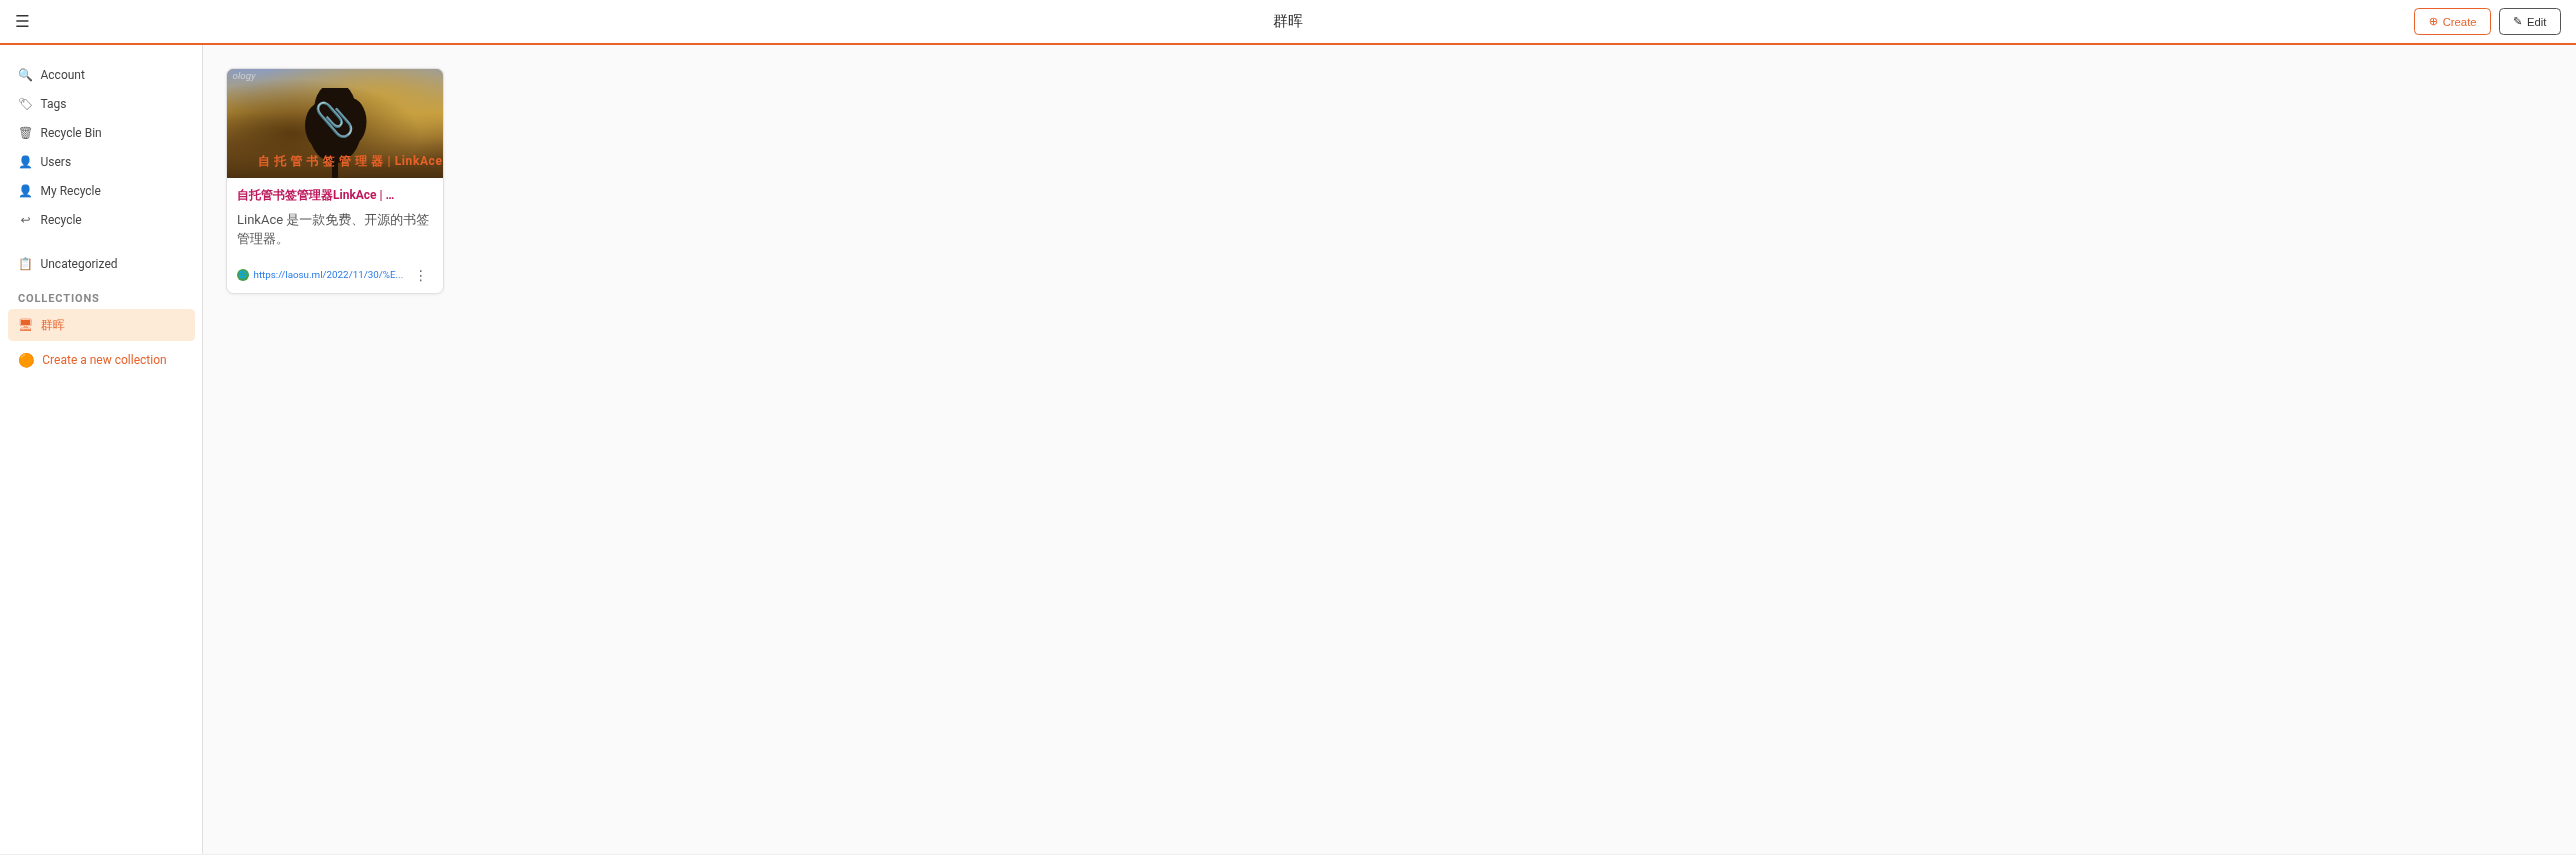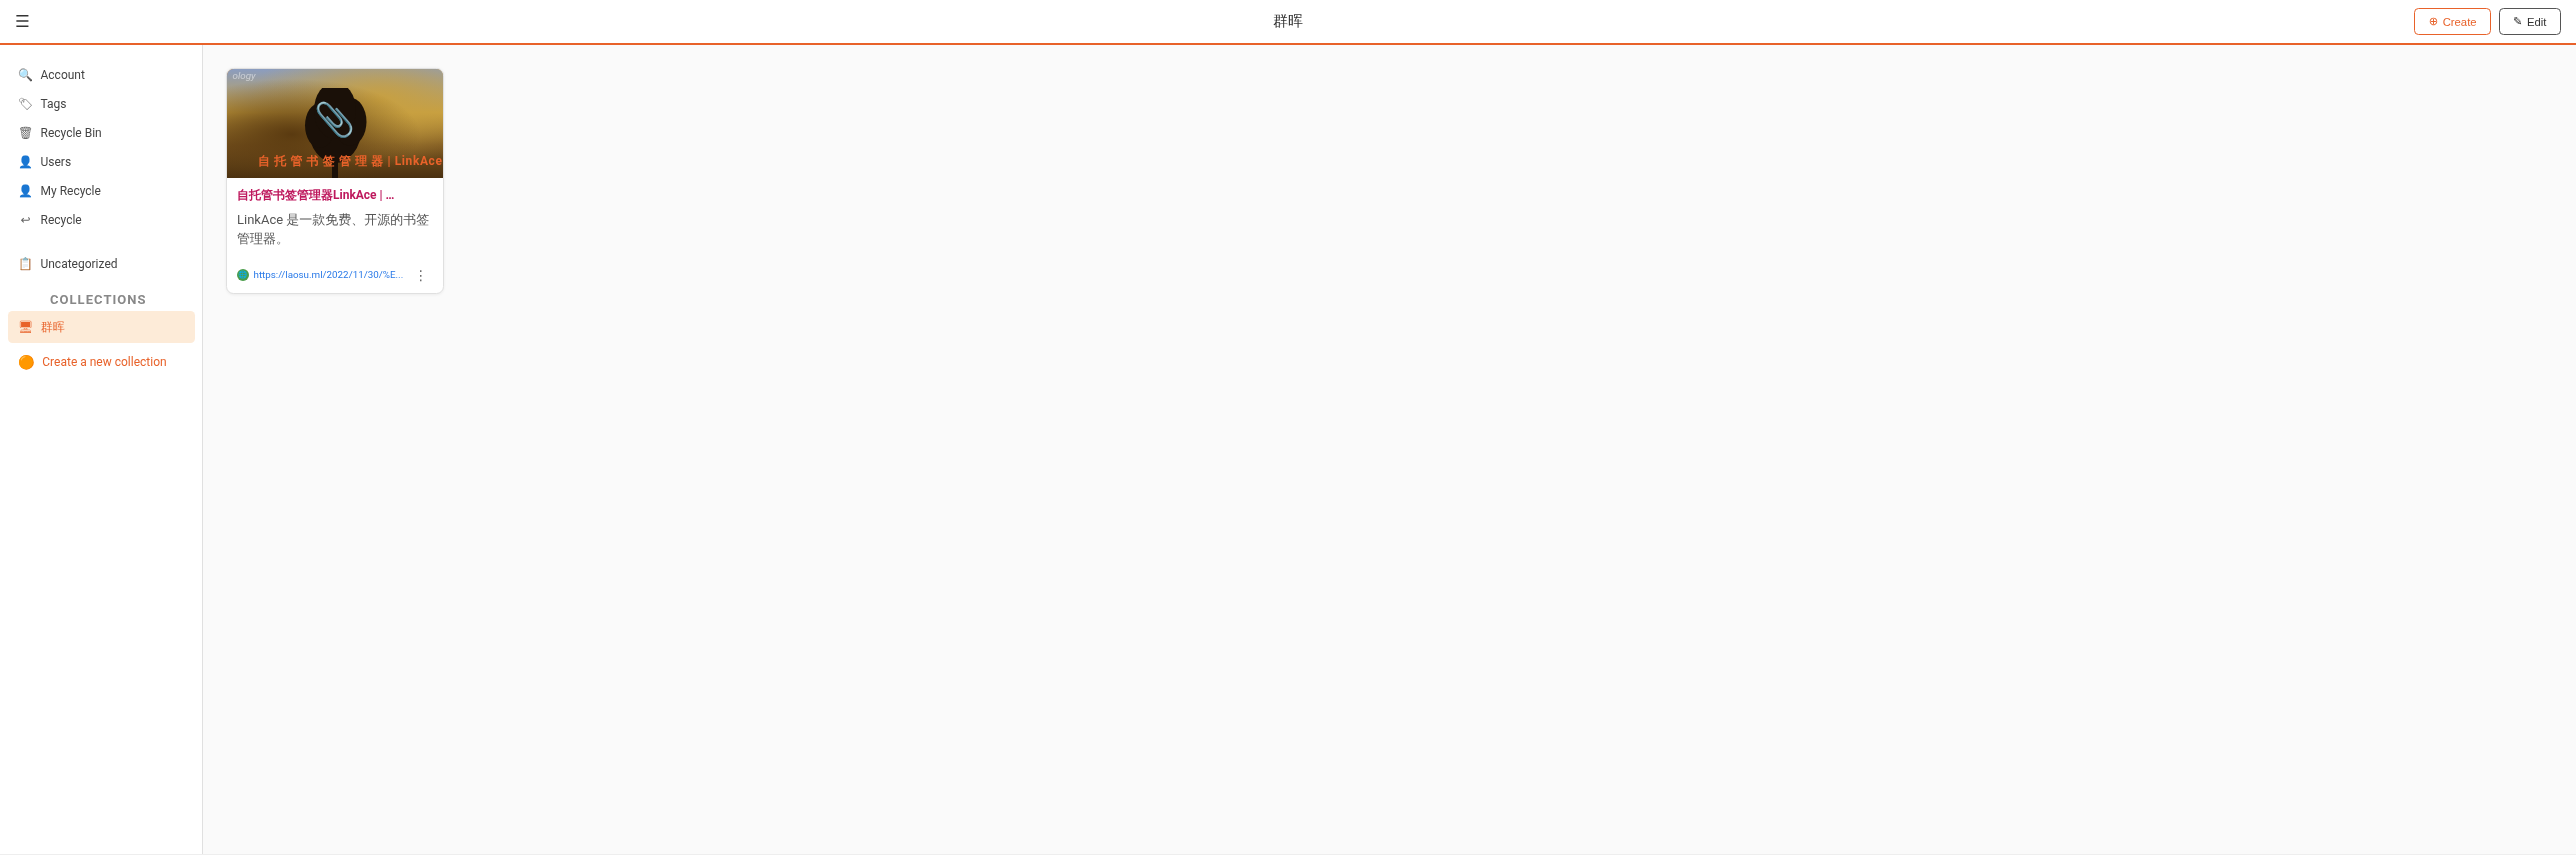--- a/index.html
+++ b/index.html
@@ -100,27 +100,26 @@
       color: #444;
     }
     .sidebar-nav li .nav-icon {
       font-size: 12px;
       color: #666;
       width: 15px;
       text-align: center;
     }
 
     .sidebar-section-label {
-      font-size: 13px;
+      font-size: 11px;
       font-weight: 700;
       color: #888;
       letter-spacing: 0.08em;
       padding: 6px 18px 4.5px;
       margin-top: 7.5px;
-      margin-left: 32px;
     }
 
     .sidebar-collections {
       list-style: none;
       padding: 0 7.5px;
     }
     .sidebar-collections li {
       display: flex;
       align-items: center;
       gap: 7.5px;

